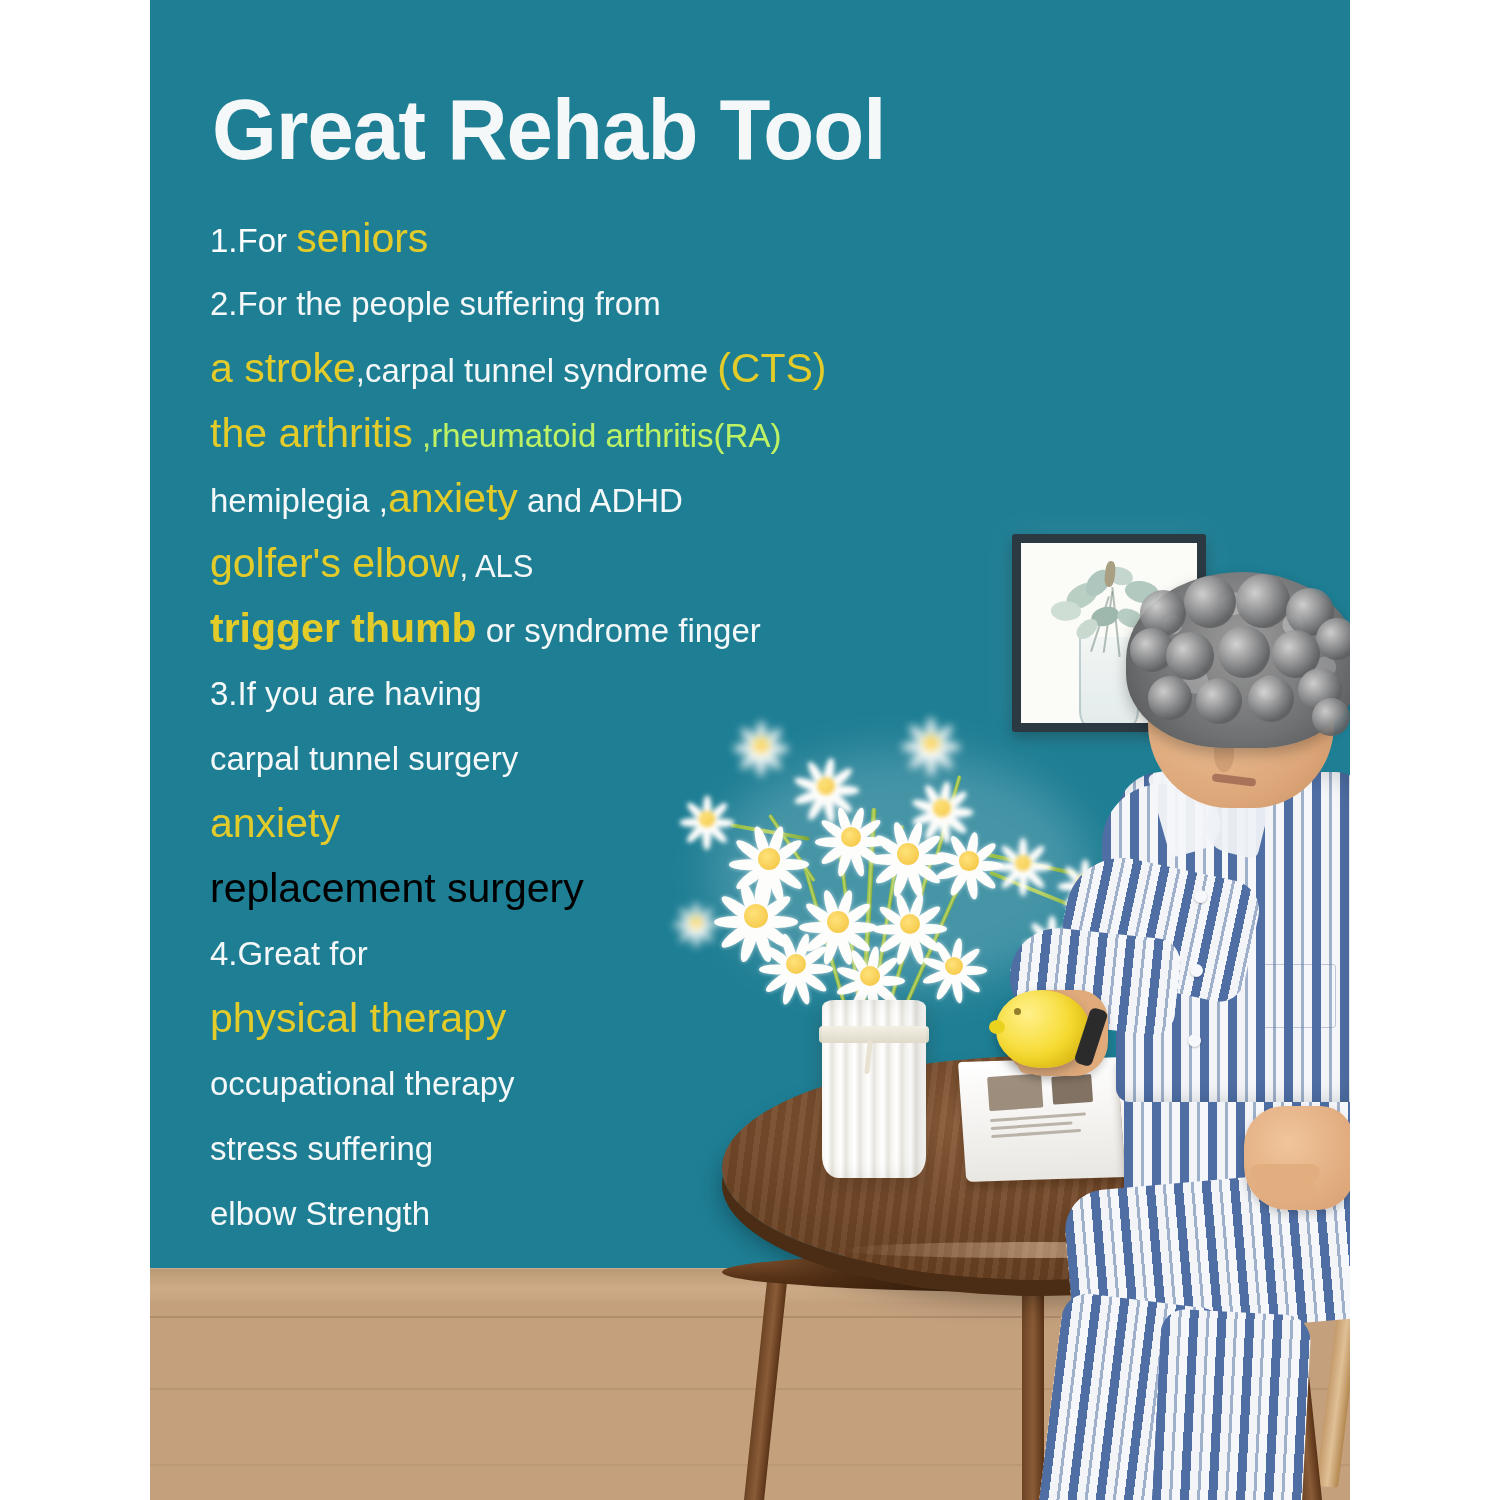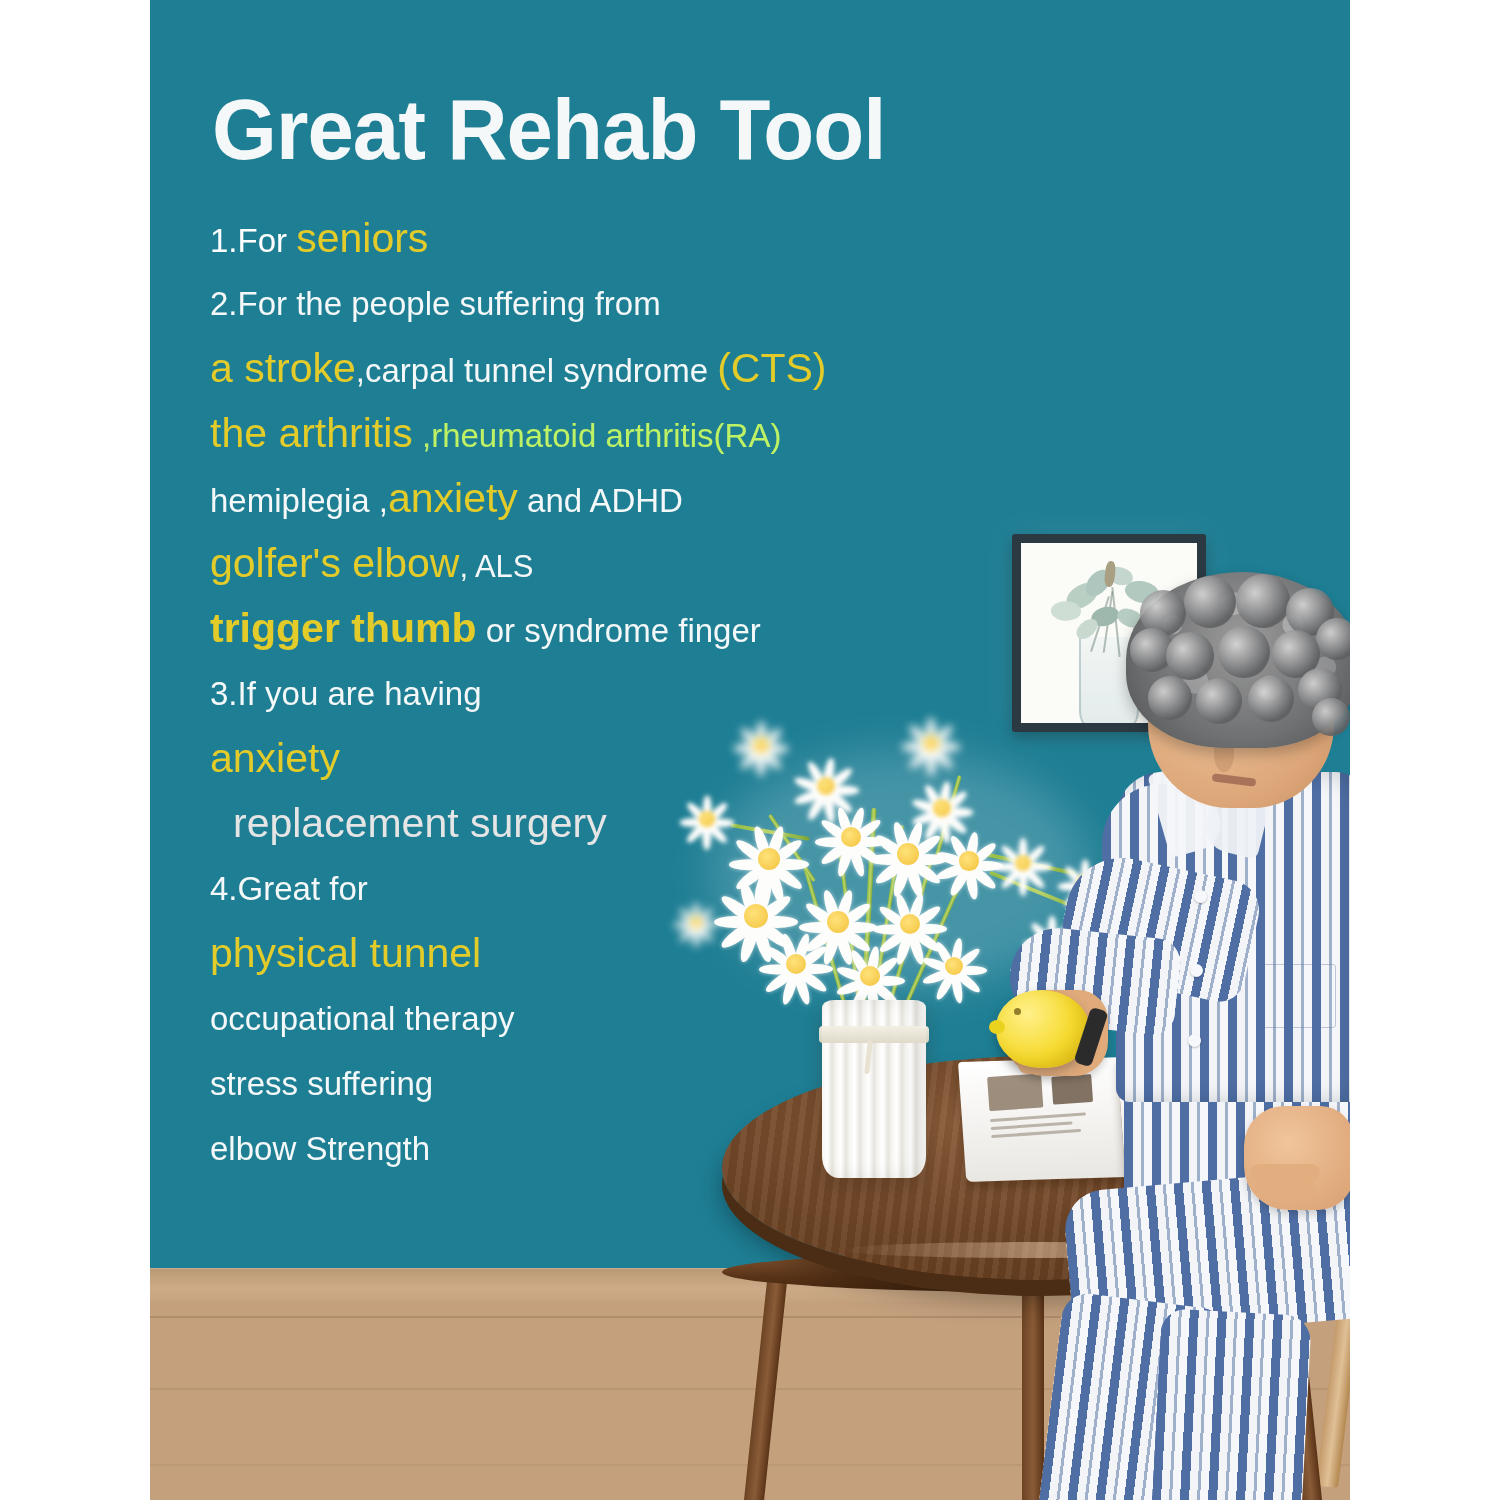--- a/index.html
+++ b/index.html
@@ -566,23 +566,24 @@
 
     <div id="copy">
         <div class="line"><span class="wt" style="color: #ffffff;">1.For </span><span class="hl" style="color: rgb(227, 204, 42);">seniors</span></div>
         <div class="line"><span class="wt" style="color: rgb(244, 248, 248);">2.For the people suffering from</span></div>
         <div class="line"><span class="hl" style="color: rgb(227, 204, 42);">a stroke</span><span class="wt" style="color: rgb(244, 248, 248);">,carpal tunnel syndrome </span><span class="hl" style="color: rgb(227, 204, 42);">(CTS)</span></div>
         <div class="line"><span class="hl" style="color: rgb(227, 204, 42);">the arthritis</span><span class="wt" style="color: #bef264;"> ,rheumatoid arthritis(RA)</span></div>
         <div class="line"><span class="wt" style="color: rgb(244, 248, 248);">hemiplegia ,</span><span class="hl" style="color: rgb(227, 204, 42);">anxiety</span><span class="wt" style="color: rgb(244, 248, 248);"> and ADHD</span></div>
         <div class="line "><span class="hl" style="color: rgb(227, 204, 42);">golfer's elbow</span><span class="wt sm" style="color: rgb(244, 248, 248);">, ALS</span></div>
         <div class="line"><span class="hl" style="color: rgb(227, 204, 42); font-weight: bold;">trigger thumb</span><span class="wt" style="color: rgb(244, 248, 248);"> or syndrome finger</span></div>
         <div class="line"><span class="wt" style="color: rgb(244, 248, 248);">3.If you are having</span></div>
+        <div class="line"><span class="wt" style="color: rgb(244, 248, 248);">carpal tunnel surgery</span></div>
         <div class="line"><span class="hl" style="color: rgb(227, 204, 42);">anxiety</span></div>
-        <div class="line"><span class="hl" style="color: #e5e5e5; margin-left: 23px;">replacement surgery</span></div>
+        <div class="line"><span class="hl" style="color: #000000;">replacement surgery</span></div>
         <div class="line"><span class="wt" style="color: rgb(244, 248, 248);">4.Great for</span></div>
-        <div class="line"><span class="hl" style="color: rgb(227, 204, 42);">physical tunnel</span></div>
+        <div class="line"><span class="hl" style="color: rgb(227, 204, 42);">physical therapy</span></div>
         <div class="line"><span class="wt" style="color: rgb(244, 248, 248);">occupational therapy</span></div>
         <div class="line"><span class="wt" style="color: rgb(244, 248, 248);">stress suffering</span></div>
         <div class="line"><span class="wt" style="color: rgb(244, 248, 248);">elbow Strength</span></div>
       </div>
 
   </div>
 </div>
 
 </body></html>

